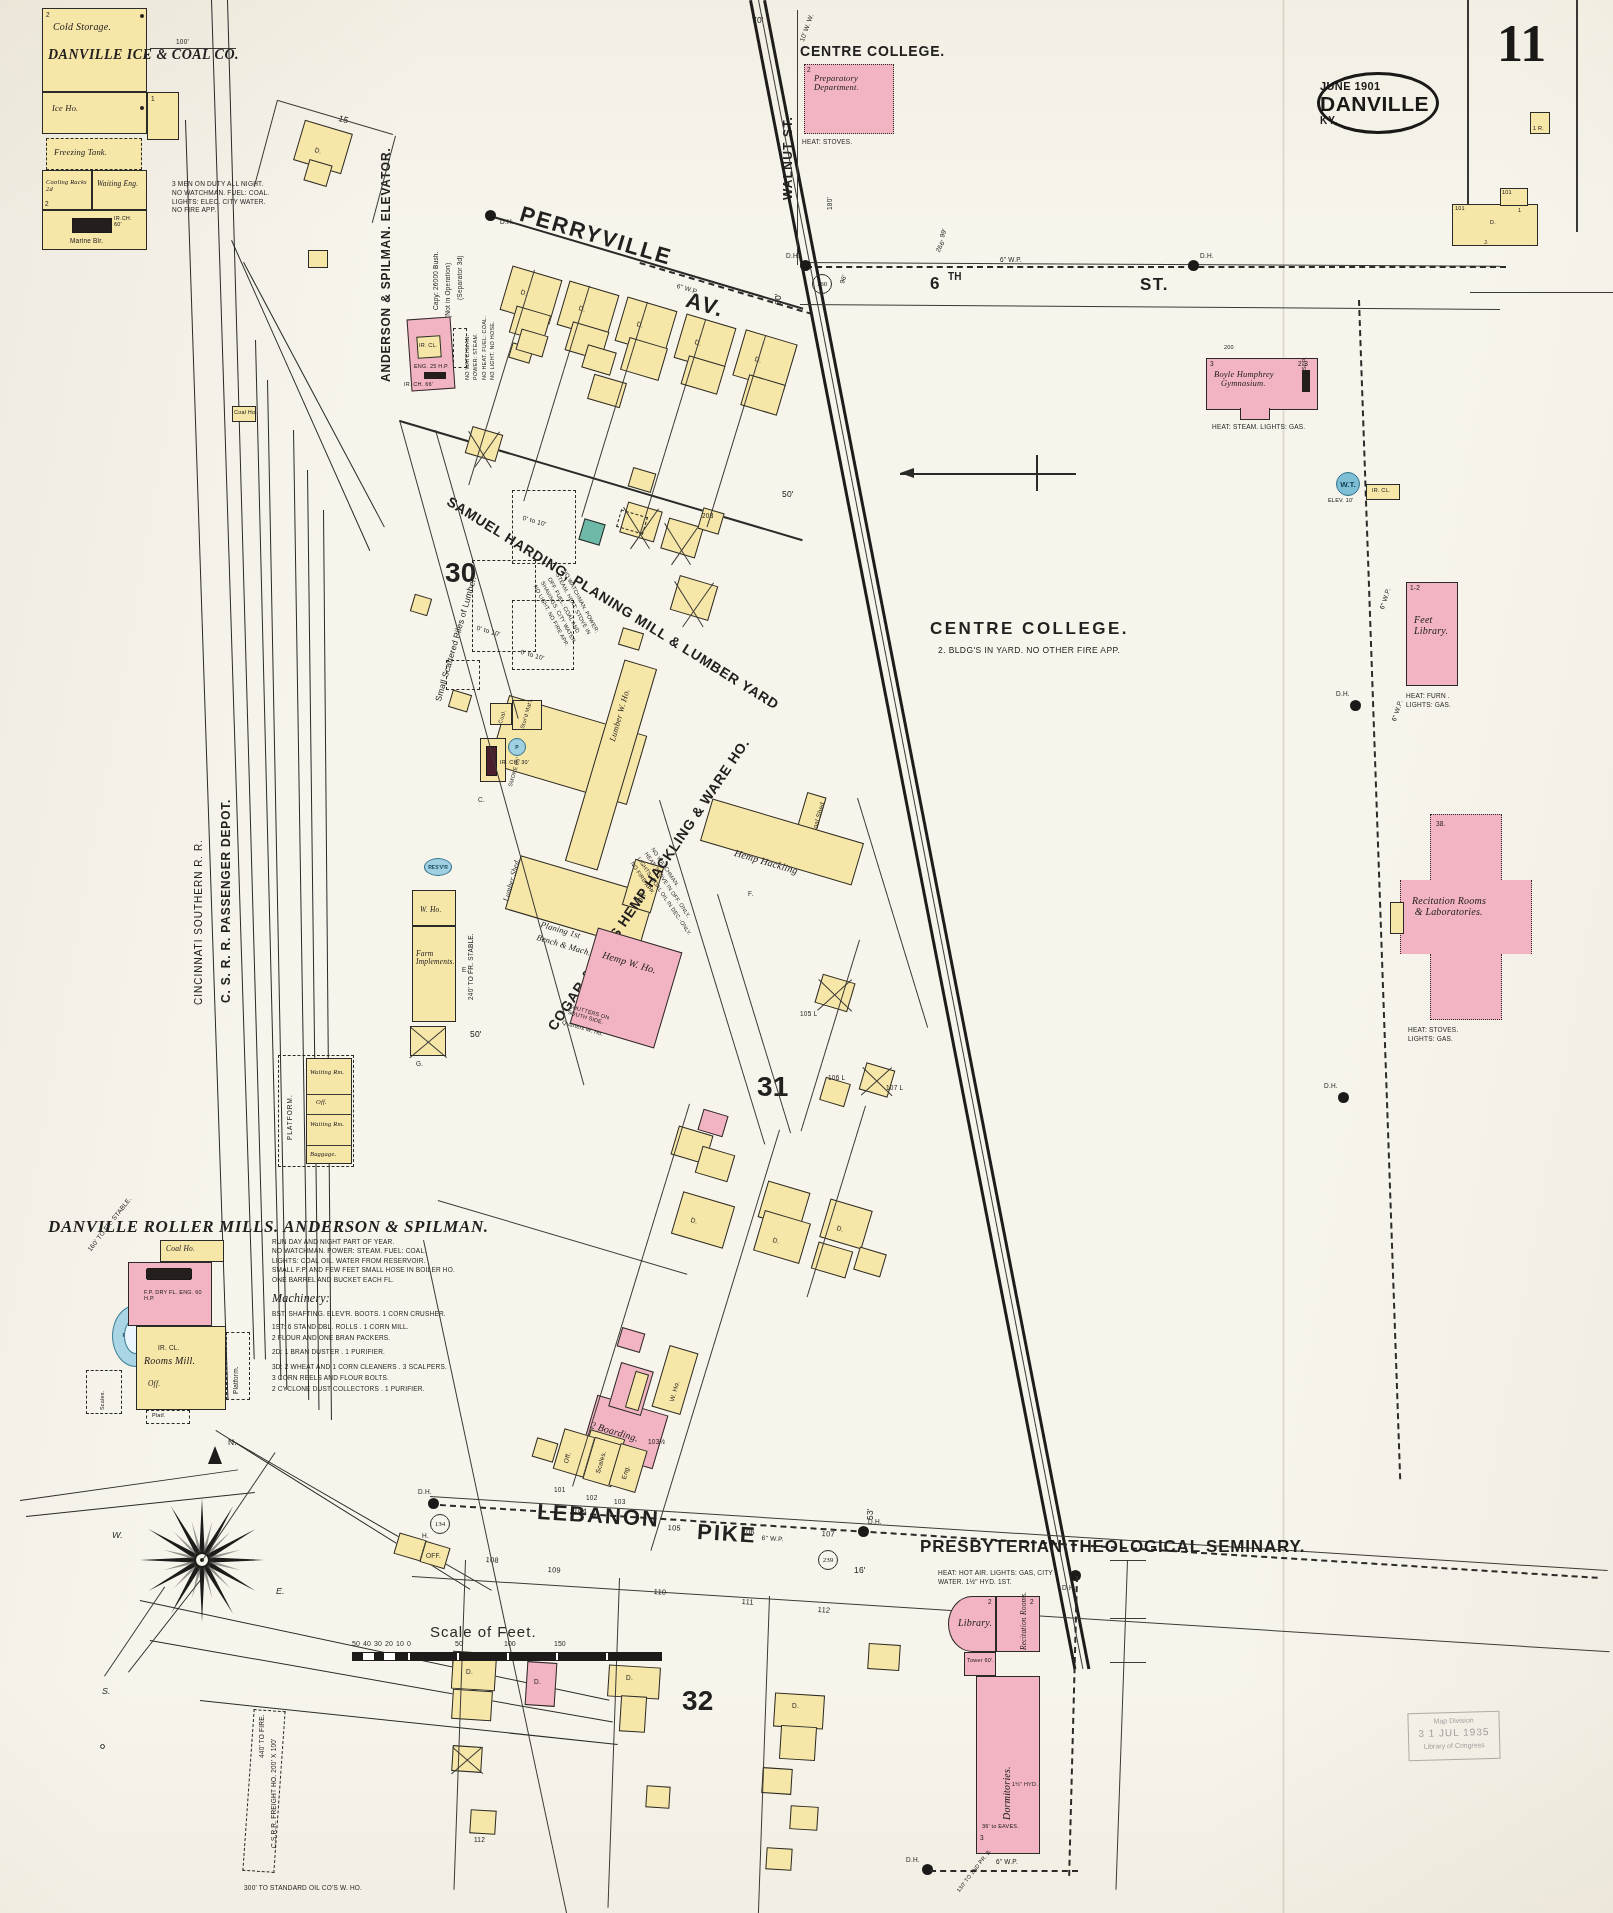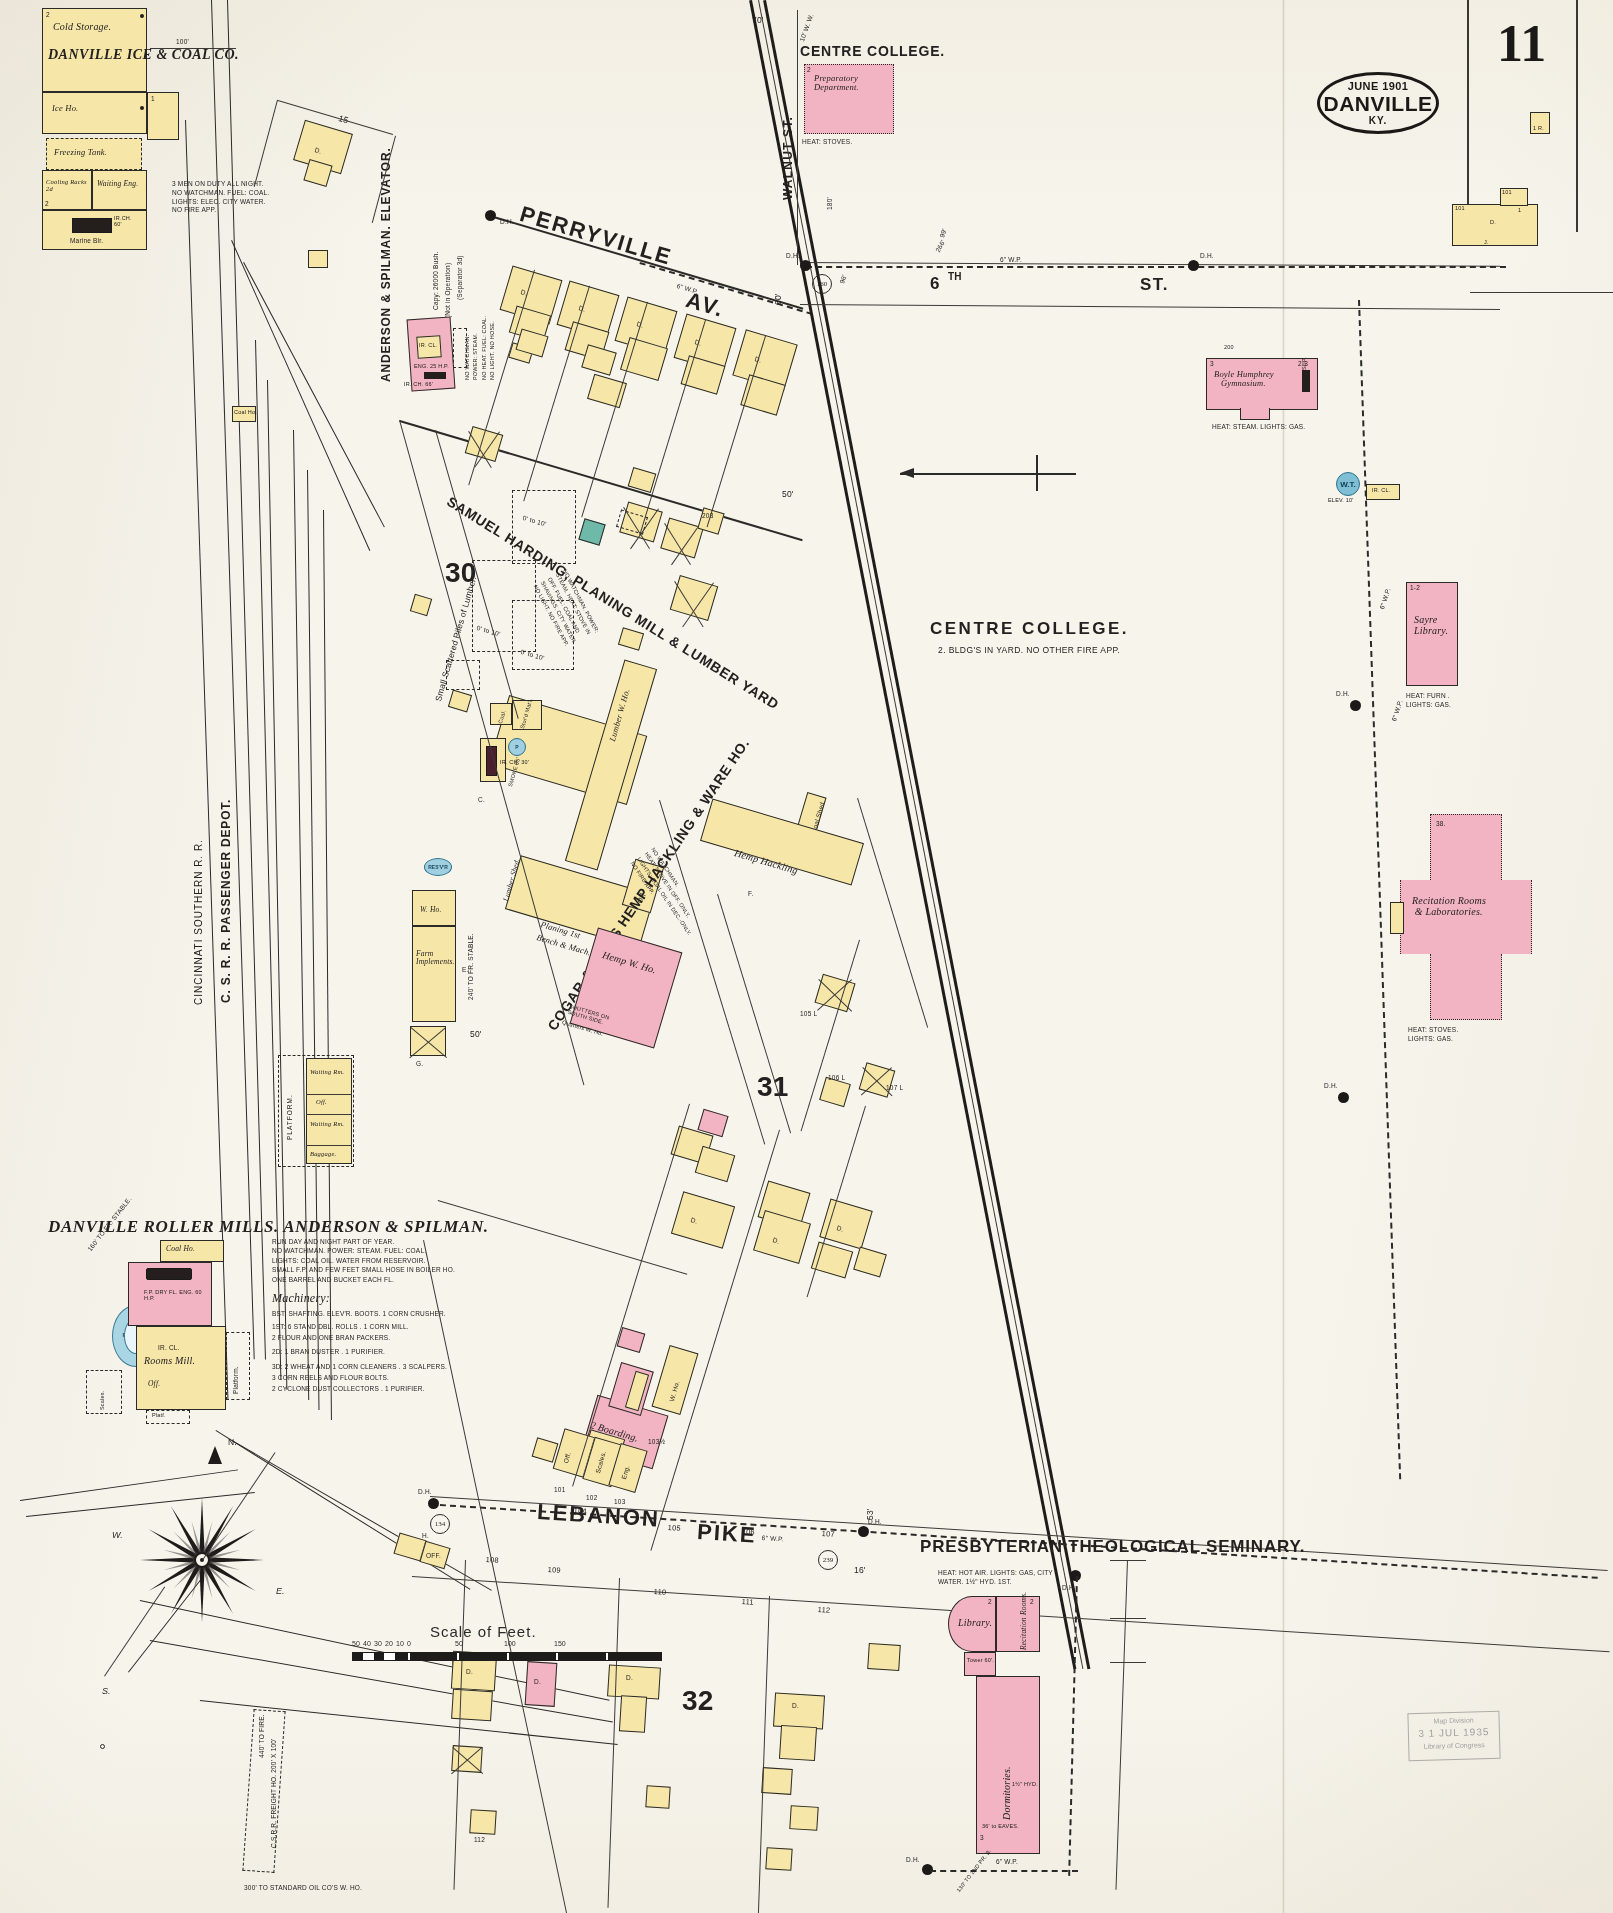--- a/index.html
+++ b/index.html
@@ -83,21 +83,21 @@
   .wtank {
     position:absolute; border:1.6px solid #2f6f88; border-radius:50%;
     background:#9fd0e2; display:flex;align-items:center;justify-content:center;
     font-size:8px; color:#1d4a5c; font-weight:700;
   }
 
   
   #cartouche {
     position:absolute; left:1317px; top:72px; width:122px; height:62px;
     border:3px solid #1b1917; border-radius:50%;
-    display:flex; flex-direction:column; align-items:center; justify-content:center;
+    display:flex; flex-direction:column; justify-content:center;
     color:#1b1917;
   }
   #cartouche .c-date { font-size:11px; font-weight:700; letter-spacing:.4px; }
   #cartouche .c-city { font-size:21px; font-weight:700; letter-spacing:.5px; line-height:1; margin:1px 0; }
   #cartouche .c-state { font-size:10px; font-weight:700; letter-spacing:1px; }
 
   #sheetnum {
     position:absolute; left:1497px; top:14px;
     font-size:52px; font-weight:700; color:#1b1917;
     font-family:"Liberation Serif", serif;
@@ -554,21 +554,21 @@
   <div class="wtank" style="left:1336px;top:472px;width:24px;height:24px;background:#7fbfd6;color:#0f3d4f;">
     <span>W.T.</span>
   </div>
   <div class="lbl t5" style="left:1328px;top:498px;">ELEV. 10'</div>
 
   <div class="bld yellow" style="left:1366px;top:484px;width:34px;height:16px;"></div>
   <div class="lbl t5" style="left:1372px;top:488px;">IR. CL.</div>
 
   <div class="bld pink" style="left:1406px;top:582px;width:52px;height:104px;"></div>
   <div class="lbl t6" style="left:1410px;top:584px;">1-2</div>
-  <div class="lbl hand t9" style="left:1414px;top:615px;white-space:pre;">Sayre
+  <div class="lbl hand t9" style="left:1414px;top:615px;white-space:pre;">Feet
 Library.</div>
   <div class="lbl t6" style="left:1406px;top:692px;white-space:pre;line-height:1.35;">HEAT: FURN .
 LIGHTS: GAS.</div>
 
   <div class="bld pink dotted-edge" style="left:1430px;top:814px;width:72px;height:66px;border-bottom:none;"></div>
   <div class="bld pink dotted-edge" style="left:1400px;top:880px;width:132px;height:74px;border-top:none;border-bottom:none;"></div>
   <div class="bld pink dotted-edge" style="left:1430px;top:954px;width:72px;height:66px;border-top:none;"></div>
   <div class="lbl t6" style="left:1436px;top:820px;">38.</div>
   <div class="lbl hand t9" style="left:1412px;top:896px;white-space:pre;">Recitation Rooms
  &amp; Laboratories.</div>

